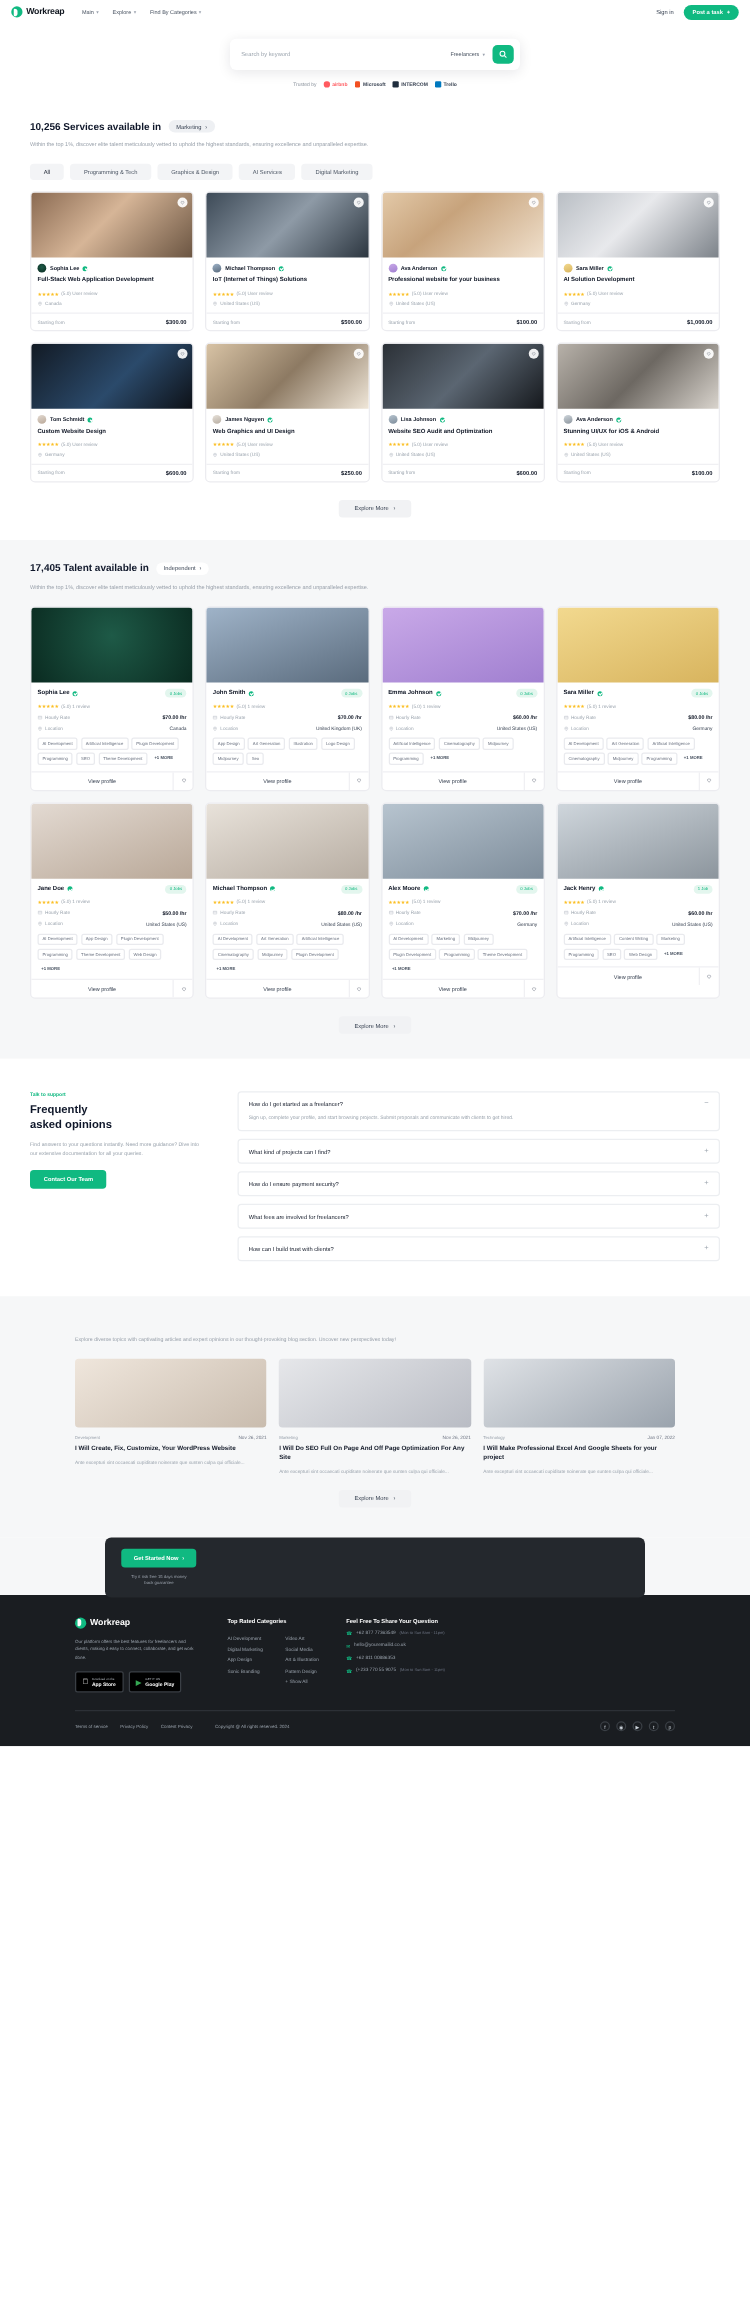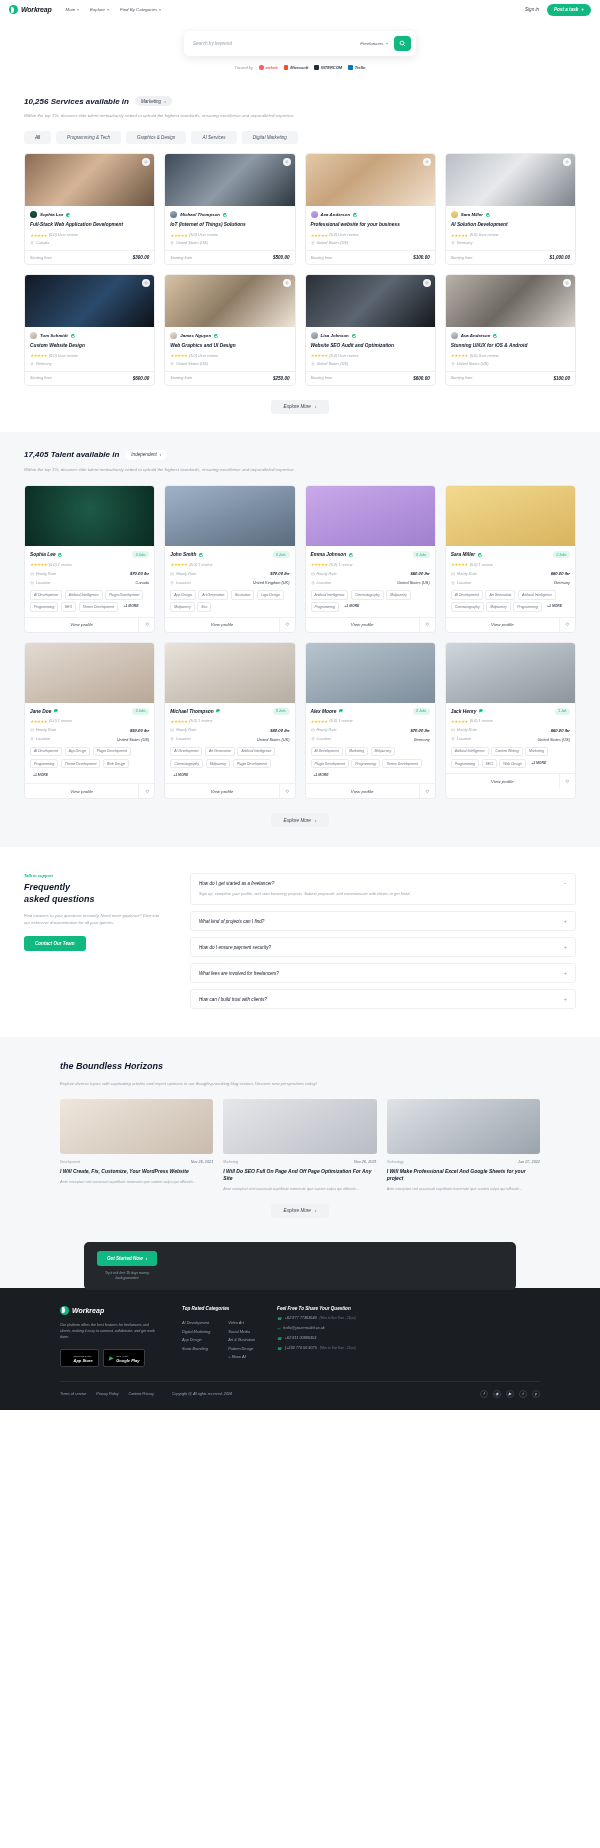--- a/index.html
+++ b/index.html
@@ -1,21 +1,21 @@
 <!DOCTYPE html>
 <html><head>
 <meta charset="utf-8">
 <style>
   * { box-sizing: border-box; margin:0; padding:0; }
   body {
     width:600px; background:#fff;
     font-family:"Liberation Sans", sans-serif;
     color:#1f2937; font-size:5px; -webkit-font-smoothing:antialiased;
   }
-  .wrap { width:600px;font-style:italic; }
+  .wrap { width:600px; }
 
   
   .header { height:19px; display:flex; align-items:center; padding:0 9px; background:#fff; }
   .brand { display:flex; align-items:center; gap:3px; }
   .brand-mark { width:9px; height:9px; border-radius:50%; background:#10b981; position:relative; }
   .brand-mark::after{ content:""; position:absolute; left:2px; top:1.5px; width:3px; height:6px; background:#fff; border-radius:1px 3px 3px 1px;}
   .brand-name { font-size:7px; font-weight:bold; letter-spacing:-.2px; color:#10161f; }
   .nav { display:flex; gap:11px; margin-left:14px; }
   .nav-item { font-size:4.4px; color:#4b5563; display:flex; align-items:center; gap:2px; cursor:pointer; }
   .caret { width:0;height:0;border-left:1.6px solid transparent;border-right:1.6px solid transparent;border-top:2px solid #9ca3af; display:inline-block;}
@@ -883,21 +883,21 @@
           </div>
       </div>
     </div>
   </div>
 
   <div class="faq-sec">
     <div class="faq-left">
       <div class="faq-kicker">Talk to support</div>
       <div class="faq-h">
         <div>Frequently</div>
-        <div>asked questions</div>
+        <div>asked opinions</div>
       </div>
       <div class="faq-p">Find answers to your questions instantly. Need more guidance? Dive into our extensive documentation for all your queries.</div>
       <div class="faq-btn">Contact Our Team</div>
     </div>
     <div class="faq-right" id="faq-list">
         <div class="acc">
           <div class="acc-hd">
             <span>How do I get started as a freelancer?</span>
             <span class="sign">−</span>
           </div>
@@ -925,21 +925,20 @@
           <div class="acc-hd">
             <span>How can I build trust with clients?</span>
             <span class="sign">+</span>
           </div>
         </div>
       </div>
   </div>
 
   <div class="blog-sec">
     <div class="blog-h">
-      <div>the Boundless Horizons</div>
     </div>
     <div class="blog-p">Explore diverse topics with captivating articles and expert opinions in our thought-provoking blog section. Uncover new perspectives today!</div>
     <div class="blog-grid" id="blog-grid">
         <div>
           <div class="bcard-img bl1"></div>
           <div class="bmeta">
             <span class="bcat">Development</span>
             <span class="bdate">Nov 26, 2021</span>
           </div>
           <div class="btitle">I Will Create, Fix, Customize, Your WordPress Website</div>

